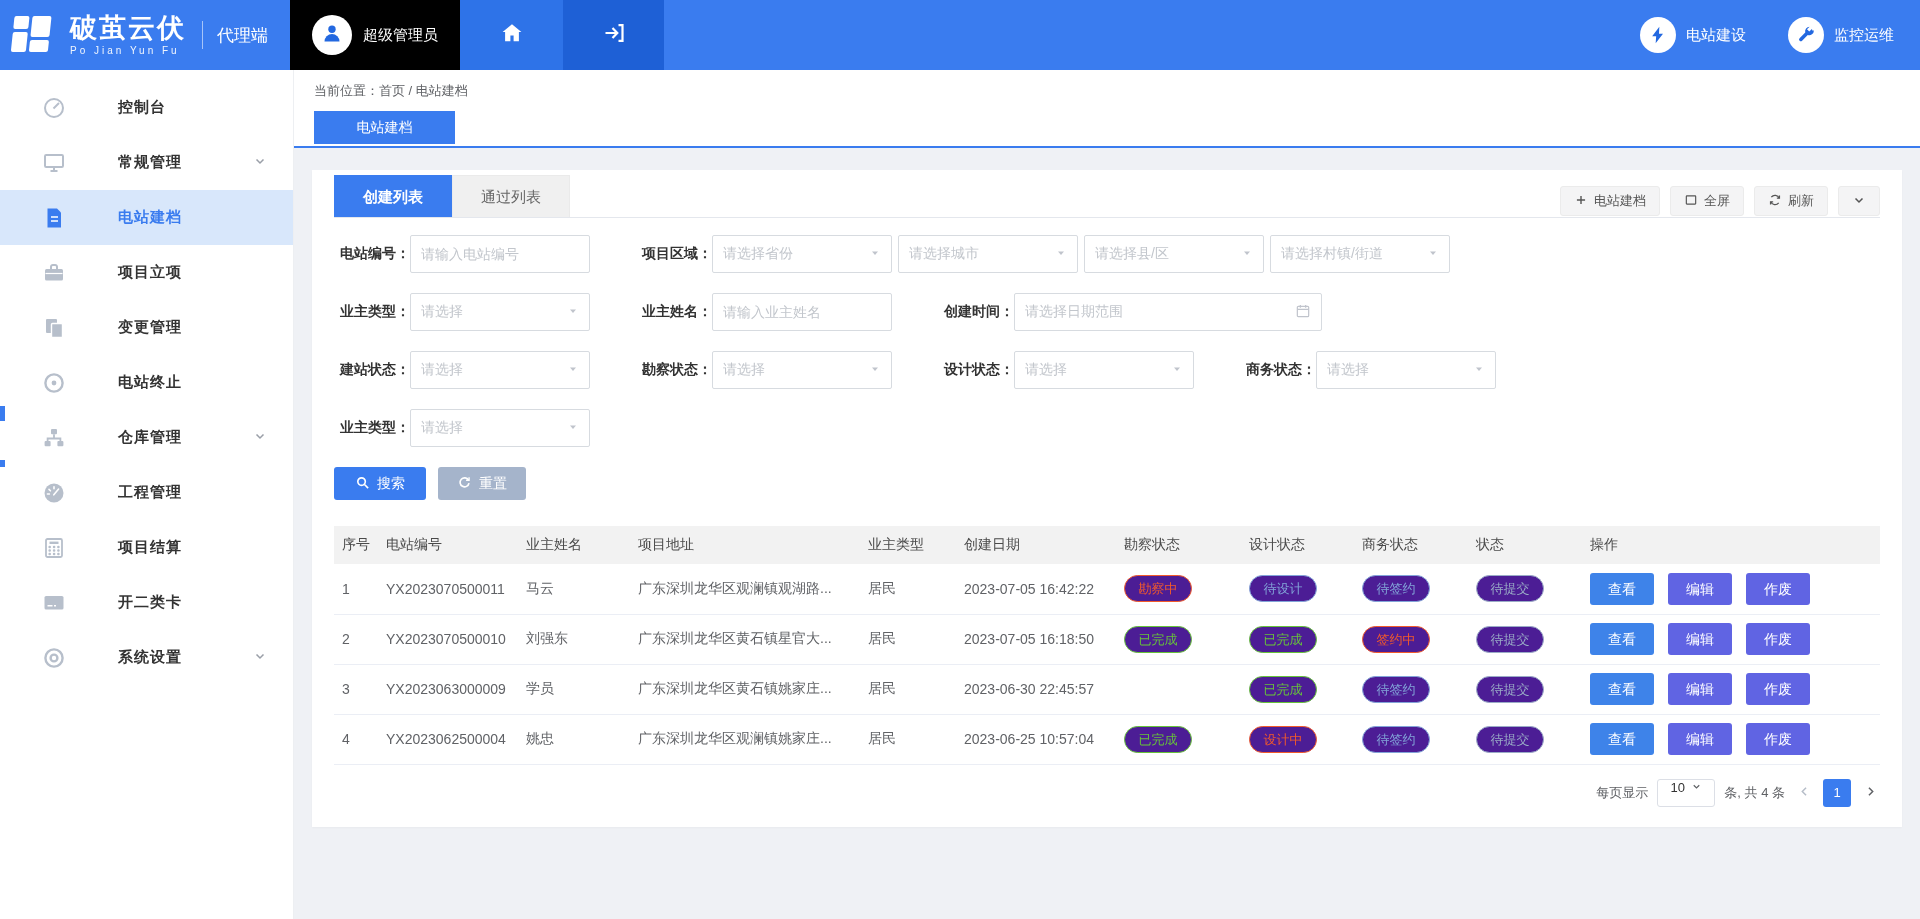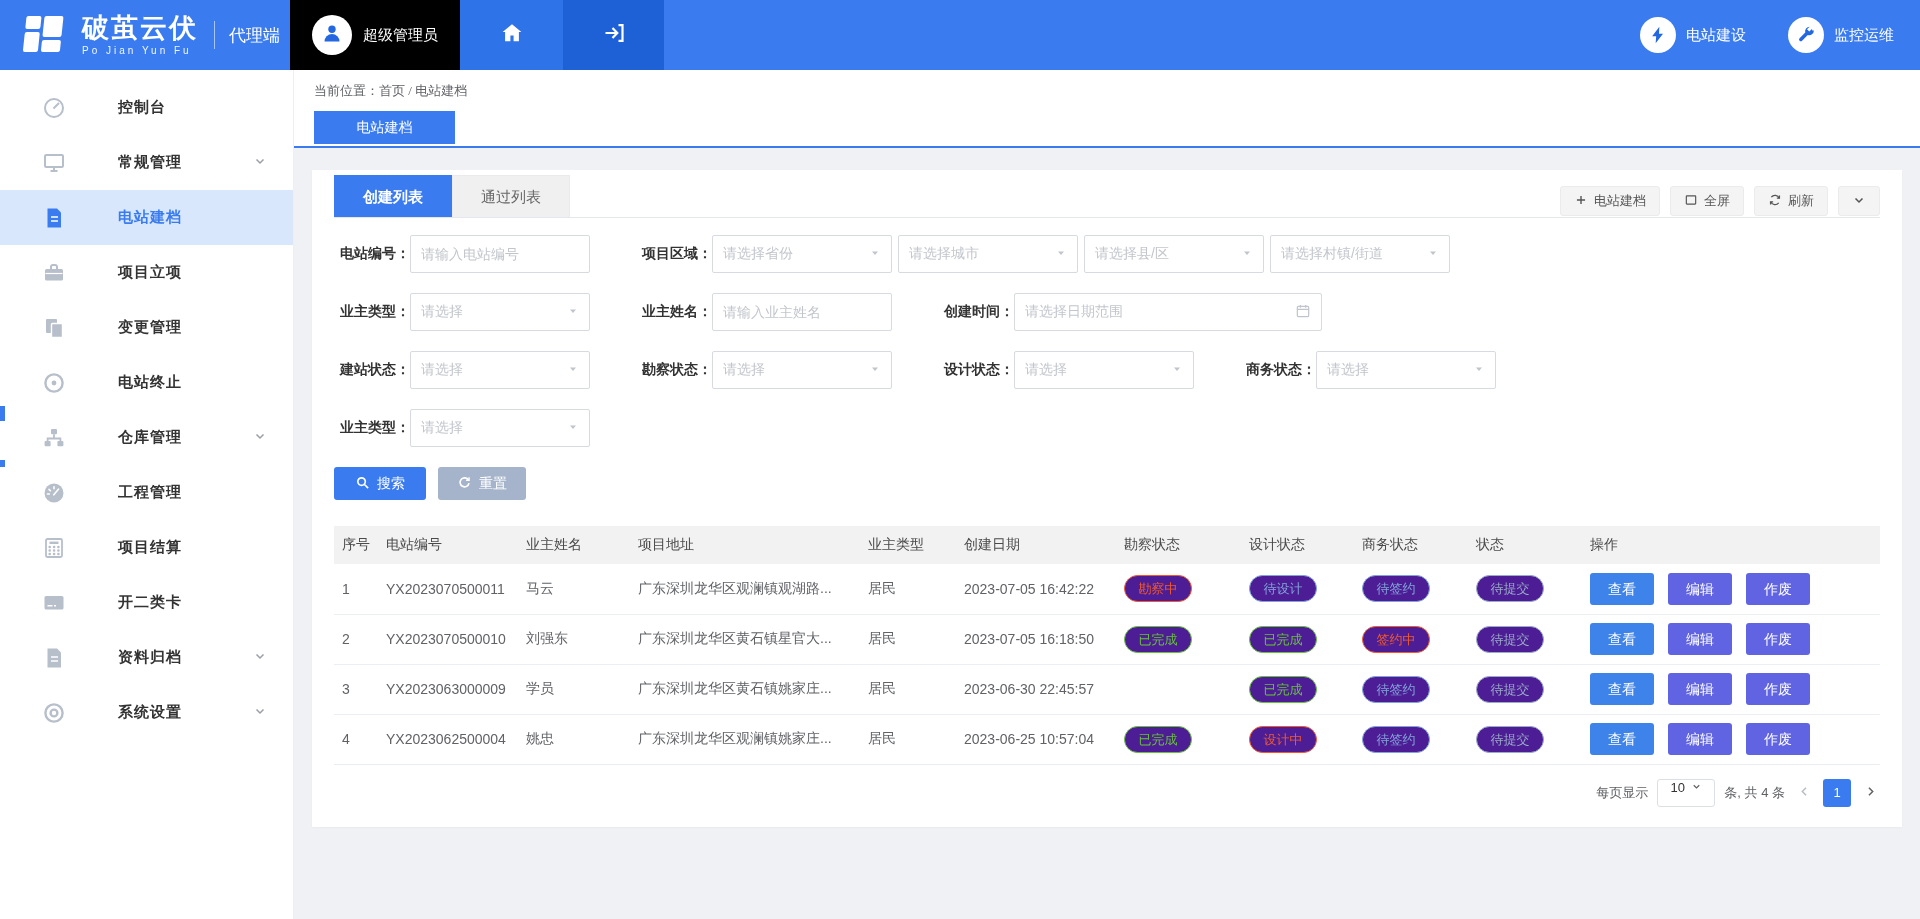--- a/index.html
+++ b/index.html
@@ -2,21 +2,21 @@
 <html><head>
 <meta charset="utf-8">
 <style>
   * { box-sizing: border-box; margin: 0; padding: 0; }
   html,body { width:1920px; height:919px; overflow:hidden;
     font-family:"Liberation Sans","DejaVu Sans",sans-serif; background:#EFF1F5; }
 
   
   .header { position:fixed; top:0; left:0; width:1920px; height:70px;
     background:#3A7CEF; display:flex; align-items:stretch; color:#fff; z-index:50; }
-  .brand { width:290px; display:flex; align-items:center; padding-left:16px; }
+  .brand { width:290px; display:flex; align-items:center; padding-left:4px; }
   .brand-logo { width:54px; height:46px; margin-right:12px; flex:0 0 auto; }
   .brand-txt { line-height:1.1; }
   .brand-name { font-size:27px; font-weight:700; letter-spacing:2px; }
   .brand-pinyin { font-size:10px; letter-spacing:3px; opacity:.92; margin-top:2px; }
   .brand-divider { width:1px; height:28px; background:rgba(255,255,255,.55); margin:0 14px 0 16px; }
   .brand-portal { font-size:17px; font-weight:400; white-space:nowrap; }
   .hseg { display:flex; align-items:center; justify-content:center; }
   .seg-user { width:170px; background:#000000; gap:11px; }
   .seg-home { width:103px; background:#2E73E8; }
   .seg-logout { width:101px; background:#1E60D6; }
@@ -43,21 +43,21 @@
   .side-label { font-size:15px; font-weight:700; letter-spacing:1px; }
   .side-item.active { background:#D8E7FB; color:#3A7CEF; }
   .side-item.active .icon { color:#3A7CEF; }
   .side-chev { margin-left:auto; margin-right:26px; color:#9A9FA8; }
   .side-chev svg { width:14px; height:14px; }
   .edge-mark { position:absolute; left:0; width:5px; background:#3A7CEF; }
 
   
   .content { margin-left:294px; padding-top:70px; }
   .topbar { background:#fff; height:78px; border-bottom:2px solid #3A7CEF; padding:12px 0 0 20px; }
-  .crumb { font-size:13px; color:#606266;font-family:Liberation Serif, serif; }
+  .crumb { font-size:13px; color:#606266; }
   .crumb a { color:#606266; text-decoration:none; }
   .page-tab { display:inline-block; margin-top:11px; width:141px; height:33px; line-height:33px;
     text-align:center; background:#3A7CEF; color:#fff; font-size:14px; }
 
   .panel { position:relative; margin:22px 18px; background:#fff; min-height:653px;
     padding:0 22px 20px; box-shadow:0 1px 2px rgba(0,0,0,.03); }
 
   .list-tabs { display:flex; padding-top:5px; border-bottom:1px solid #E4E7ED; }
   .ltab { width:118px; height:42px; line-height:42px; text-align:center; font-size:15px;
     color:#666; background:#F0F0F0; border:1px solid #EAEAEA; border-bottom:none; cursor:pointer; }
@@ -260,30 +260,20 @@
             <path d="M7.6 11h.2M12 11h.2M16.3 11h.2M7.6 14.5h.2M12 14.5h.2M16.3 14.5h.2M7.6 18h.2M12 18h.2M16.3 18h.2" stroke-width="2.4" stroke-linecap="round"></path>
           </svg></span>
         <span class="side-label">项目结算</span>
       </div>
       <div class="side-item">
         <span class="icon"><svg viewBox="0 0 24 24" fill="currentColor">
             <rect x="2.5" y="5" width="19" height="13.5" rx="1.6"></rect>
             <path d="M5.5 14.8h5M12 14.8h2" stroke="#fff" stroke-width="1.6"></path>
           </svg></span>
         <span class="side-label">开二类卡</span>
-      </div>
-      <div class="side-item">
-        <span class="icon"><svg viewBox="0 0 24 24" fill="currentColor">
-            <path d="M5.5 2.5h9.5l4 4v15H5.5z"></path>
-            <path d="M9 11h7M9 15h7" stroke="#fff" stroke-width="1.6"></path>
-          </svg></span>
-        <span class="side-label">资料归档</span>
-        <span class="side-chev"><svg viewBox="0 0 24 24" fill="none" stroke="currentColor" stroke-width="2.6">
-            <path d="M6 9.3l6 6 6-6"></path>
-          </svg></span>
       </div>
       <div class="side-item">
         <span class="icon"><svg viewBox="0 0 24 24" fill="none" stroke="currentColor" stroke-width="2.4">
             <circle cx="12" cy="12" r="8.6"></circle>
             <circle cx="12" cy="12" r="3.4"></circle>
           </svg></span>
         <span class="side-label">系统设置</span>
         <span class="side-chev"><svg viewBox="0 0 24 24" fill="none" stroke="currentColor" stroke-width="2.6">
             <path d="M6 9.3l6 6 6-6"></path>
           </svg></span>

